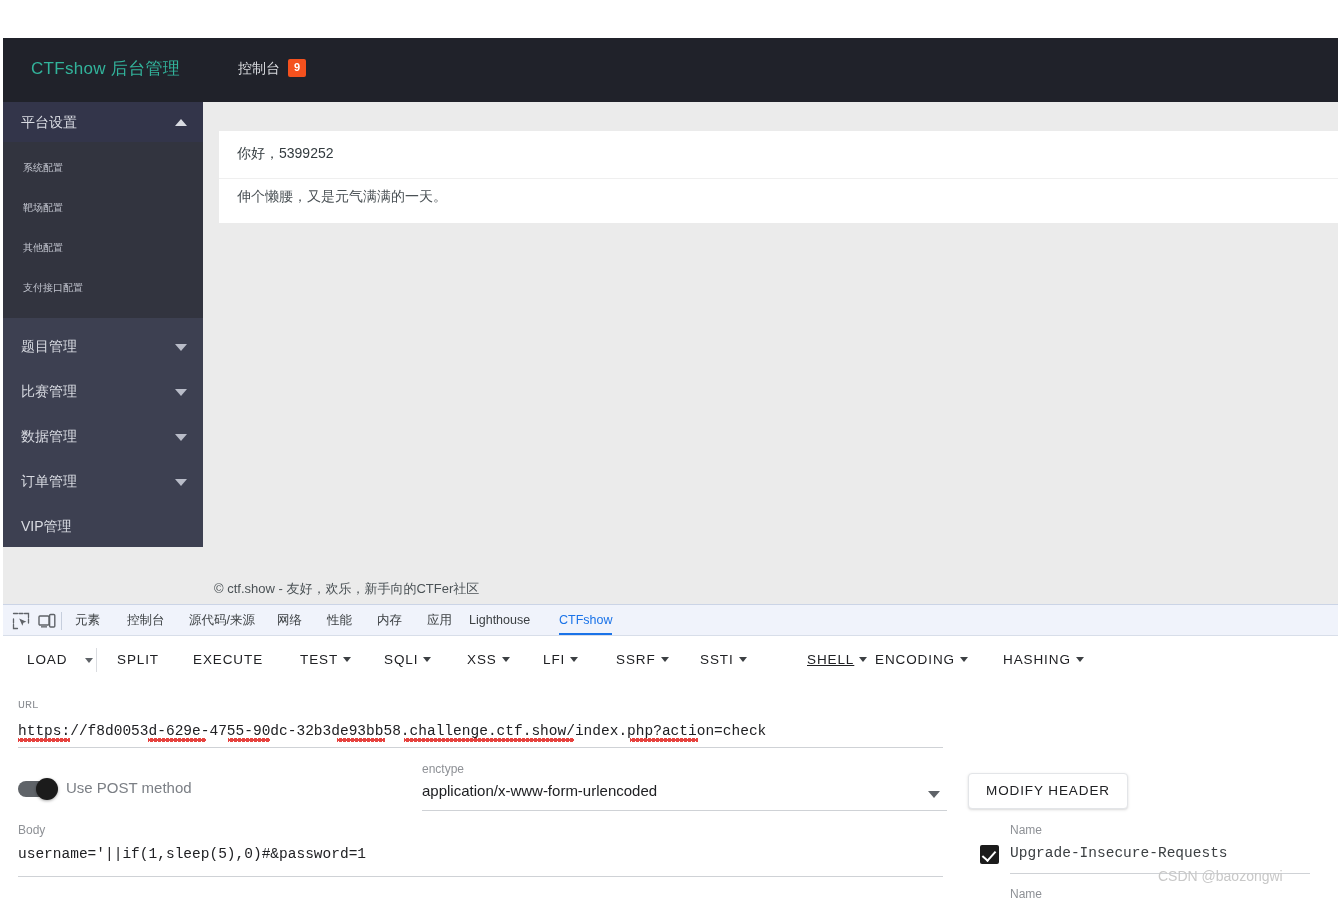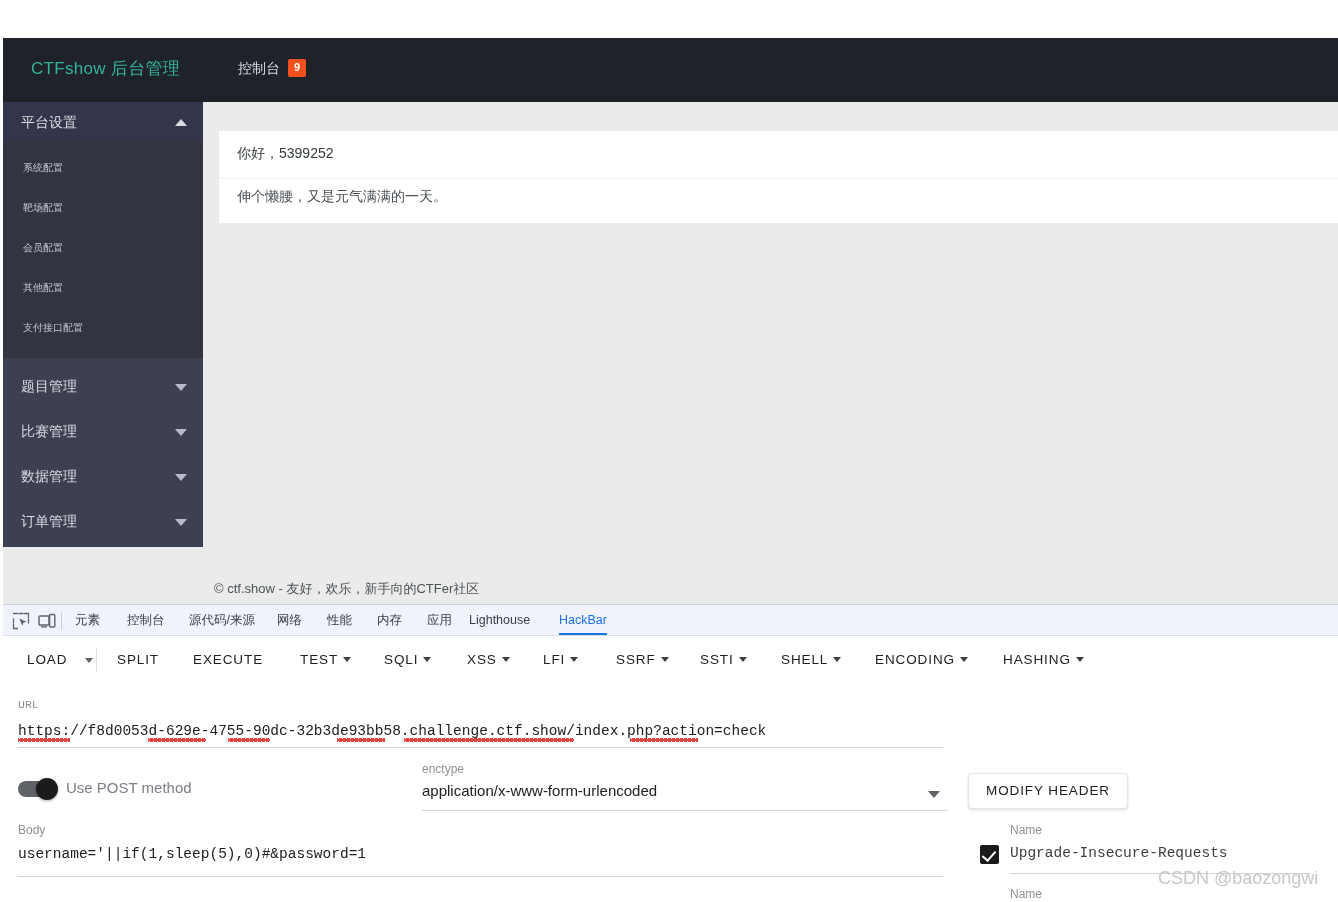--- a/index.html
+++ b/index.html
@@ -326,21 +326,21 @@
     position: absolute; left: 1010px; top: 845px;
     font-family: "Liberation Mono", monospace;
     font-size: 14.5px;
     color: #3c4043;
     white-space: nowrap;
   }
 
   
   #watermark {
     position: absolute; left: 1158px; top: 868px;
-    font-size: 18px;
+    font-size: 14px;
     color: #c8c8c8;
     white-space: nowrap;
     pointer-events: none;
   }
 
   
   .edge-strip {
     position: absolute; left: 0;
     width: 3px;
     background: #ffffff;
@@ -366,23 +366,20 @@
       <span class="caret up"></span>
     </div>
     <div id="submenu">
       <div class="submenu-item">
         <span>系统配置</span>
       </div>
       <div class="submenu-item">
         <span>靶场配置</span>
       </div>
       <div class="submenu-item">
-        <span>会员配置</span>
-      </div>
-      <div class="submenu-item">
         <span>其他配置</span>
       </div>
       <div class="submenu-item">
         <span>支付接口配置</span>
       </div>
     </div>
     <div class="menu-spacer"></div>
     <div class="menu-group-header" style="height:45px;line-height:45px;">
       <span>题目管理</span>
       <span class="caret down"></span>
@@ -436,21 +433,21 @@
     <div id="dt-sep"></div>
 
     <div class="dt-tab" style="left:72px;">元素</div>
     <div class="dt-tab" style="left:124px;">控制台</div>
     <div class="dt-tab" style="left:186px;">源代码/来源</div>
     <div class="dt-tab" style="left:274px;">网络</div>
     <div class="dt-tab" style="left:324px;">性能</div>
     <div class="dt-tab" style="left:374px;">内存</div>
     <div class="dt-tab" style="left:424px;">应用</div>
     <div class="dt-tab" style="left:466px;">Lighthouse</div>
-    <div class="dt-tab active" style="left:556px;">HackBar</div>
+    <div class="dt-tab active" style="left:556px;">CTFshow</div>
   </div>
 
   <div id="hb-toolbar">
     <div class="hb-btn" style="left:24px;">LOAD</div>
     <div id="hb-load-caret"></div>
     <div id="hb-load-sep"></div>
     <div class="hb-btn" style="left:114px;">SPLIT</div>
     <div class="hb-btn" style="left:190px;">EXECUTE</div>
     <div class="hb-btn" style="left:297px;">
       <span>TEST</span><span class="hb-caret"></span>
@@ -463,21 +460,21 @@
     </div>
     <div class="hb-btn" style="left:540px;">
       <span>LFI</span><span class="hb-caret"></span>
     </div>
     <div class="hb-btn" style="left:613px;">
       <span>SSRF</span><span class="hb-caret"></span>
     </div>
     <div class="hb-btn" style="left:697px;">
       <span>SSTI</span><span class="hb-caret"></span>
     </div>
-    <div class="hb-btn" style="left:778px;">
+    <div class="hb-btn" style="left:804px;text-decoration:underline;">
       <span>SHELL</span><span class="hb-caret"></span>
     </div>
     <div class="hb-btn" style="left:872px;">
       <span>ENCODING</span><span class="hb-caret"></span>
     </div>
     <div class="hb-btn" style="left:1000px;">
       <span>HASHING</span><span class="hb-caret"></span>
     </div>
   </div>
 </div>

